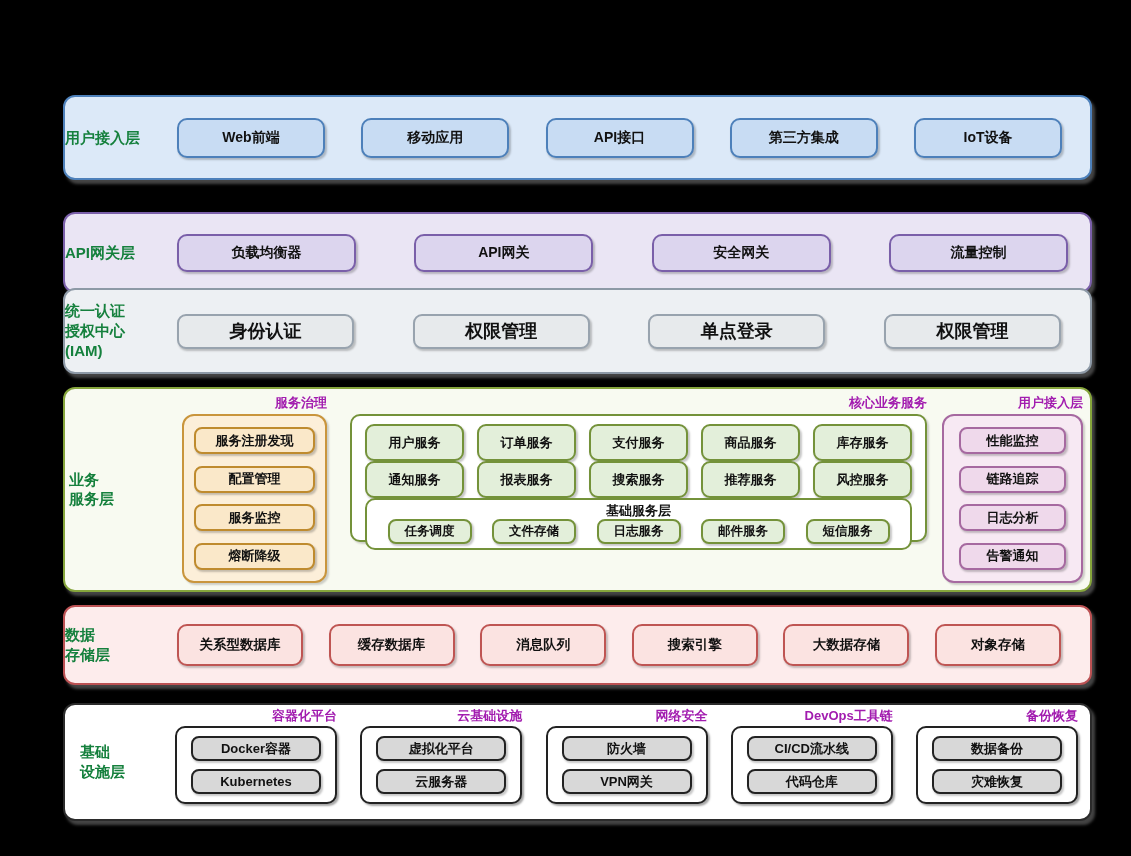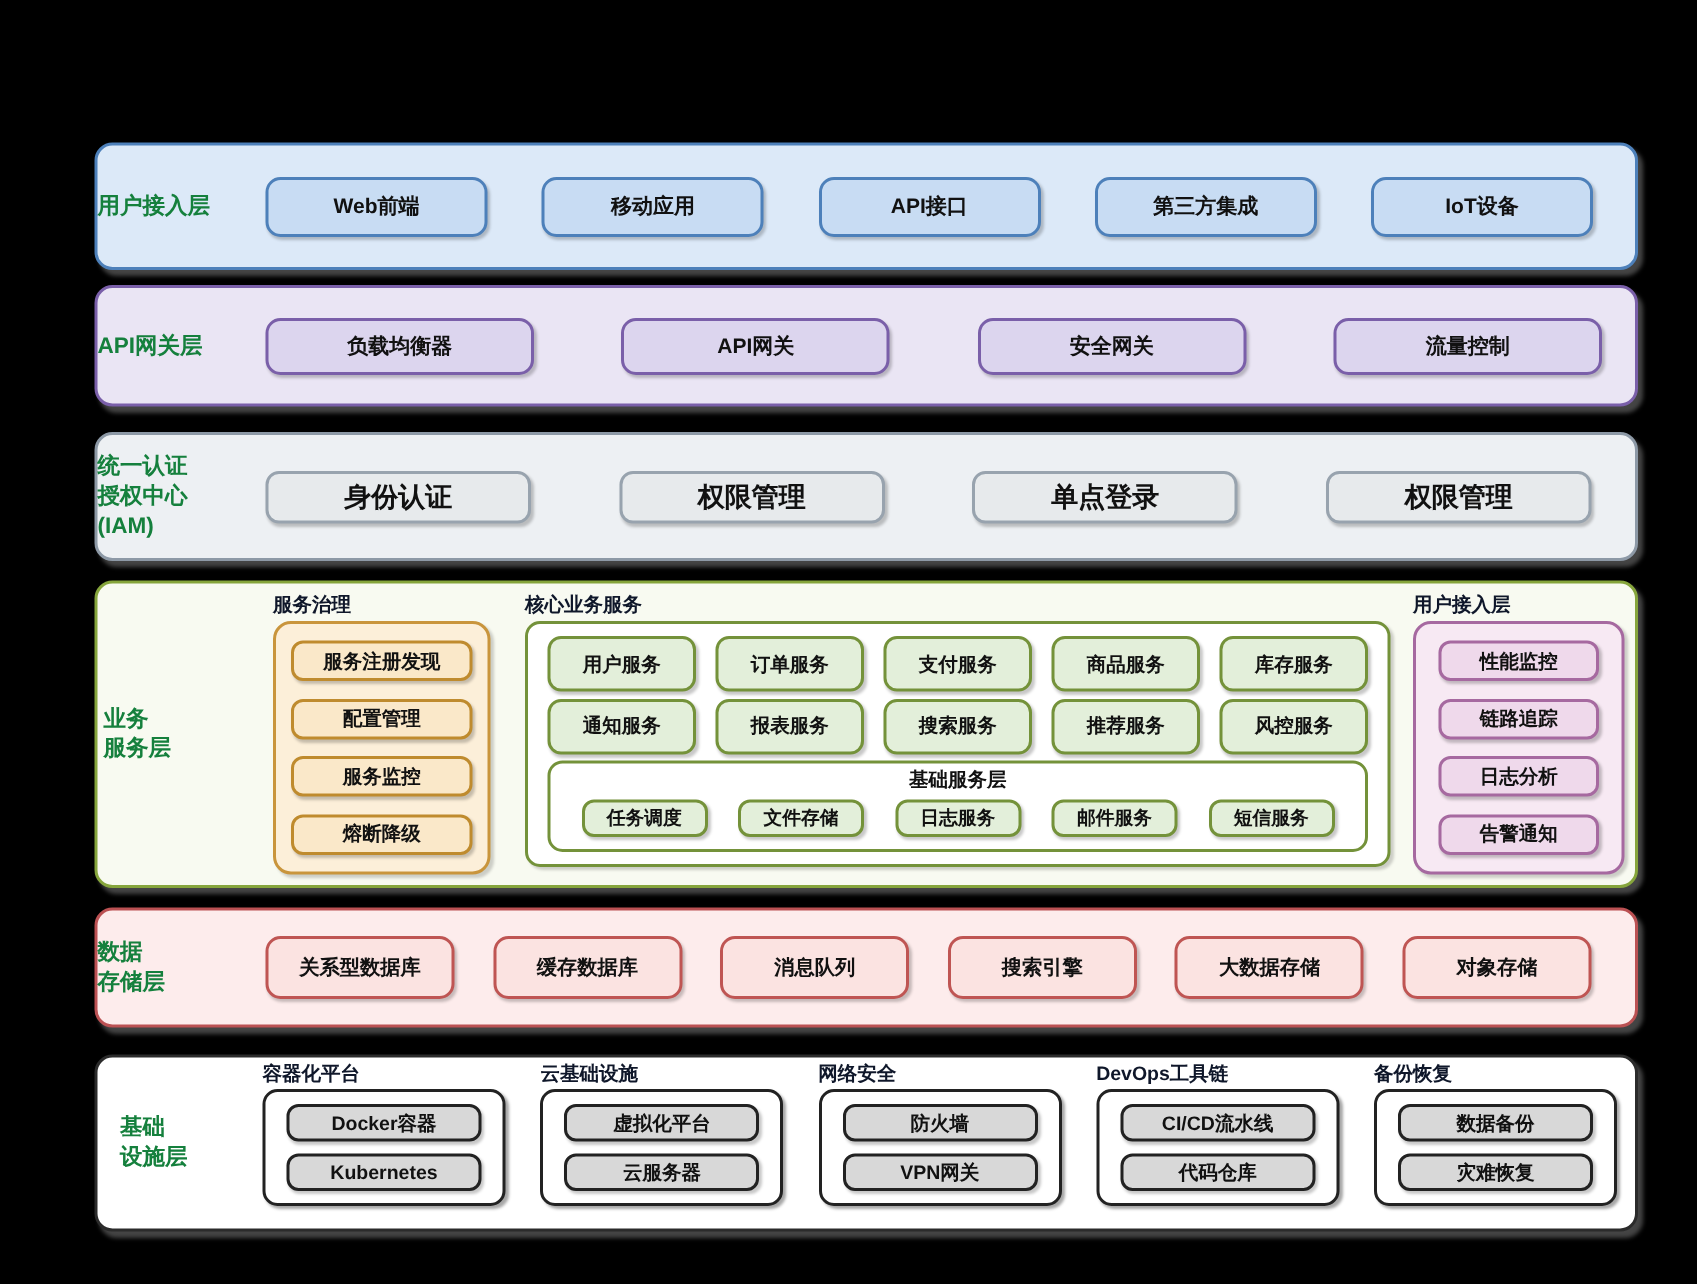--- a/index.html
+++ b/index.html
@@ -18,39 +18,39 @@
   .box{
     box-sizing:border-box;display:flex;align-items:center;justify-content:center;
     border:2px solid;border-radius:10px;box-shadow:1.5px 2px 2px rgba(0,0,0,0.22);
     white-space:nowrap;
   }
   
   .l1{top:95px;height:85px;background:#dce9f8;border-color:#4d80ba;}
   .l1 .lboxes{padding-right:28px;}
   .l1 .box{width:148px;height:40px;background:#c8dcf3;border-color:#4d80ba;font-size:14px;}
   
-  .l2{top:190px;height:81px;background:#eae5f4;border-color:#7a5fa9;}
+  .l2{top:212px;height:81px;background:#eae5f4;border-color:#7a5fa9;}
   .l2 .lboxes{padding-right:22px;}
   .l2 .box{width:179px;height:38px;background:#dcd5ee;border-color:#7a5fa9;font-size:14px;}
   
   .l3{top:288px;height:86px;background:#edf0f3;border-color:#8d99a6;}
   .l3 .lboxes{padding-right:29px;}
   .l3 .box{width:177px;height:35px;background:#e7eaec;border-color:#98a3ae;border-radius:9px;font-size:18px;}
   
   .l4{top:387px;height:205px;background:#f8faf1;border-color:#86a53c;}
   .l4 .llabel{position:absolute;left:4px;top:50%;transform:translateY(-50%);width:120px;}
   .col{position:absolute;top:6px;display:flex;flex-direction:column;}
-  .gtitle{text-align:left;font-size:13px;height:15px;line-height:15px;margin-bottom:4px;color:#0f172a;}
+  .gtitle{text-align:right;font-size:13px;height:15px;line-height:15px;margin-bottom:4px;color:#a21caf;}
   .gbox{box-sizing:border-box;border:2px solid;box-shadow:2px 2px 2px rgba(0,0,0,0.18);}
   .gov{left:117px;width:145px;}
   .gov .gbox{height:169px;background:#fcefd9;border-color:#c9953c;border-radius:12px;
     display:flex;flex-direction:column;justify-content:space-evenly;align-items:center;}
   .gov .box{width:121px;height:27px;background:#fae8c9;border-color:#bf8b2e;border-radius:8px;font-size:13px;}
   .core{left:285px;width:577px;}
-  .core .gbox{height:164px;background:#fff;border-color:#74923a;border-radius:10px;
+  .core .gbox{height:128px;background:#fff;border-color:#74923a;border-radius:10px;
     padding:8px 13px;display:flex;flex-direction:column;justify-content:space-between;}
   .crow{display:flex;justify-content:space-between;}
   .crow .box{width:99px;height:37px;background:#e3efda;border-color:#74923a;border-radius:9px;font-size:13px;}
   .foundation{box-sizing:border-box;height:61px;background:#fff;border:2px solid #74923a;border-radius:10px;
     display:flex;flex-direction:column;}
   .ftitle{text-align:center;font-size:13px;height:19px;line-height:21px;color:#111;}
   .frow{flex:1;display:flex;justify-content:space-evenly;align-items:center;padding-bottom:4px;}
   .frow .box{width:84px;height:25px;background:#e3efda;border-color:#74923a;border-radius:8px;font-size:12.5px;}
   .ops{left:877px;width:141px;}
   .ops .gbox{height:169px;background:#f7e9f3;border-color:#a669a0;border-radius:12px;

